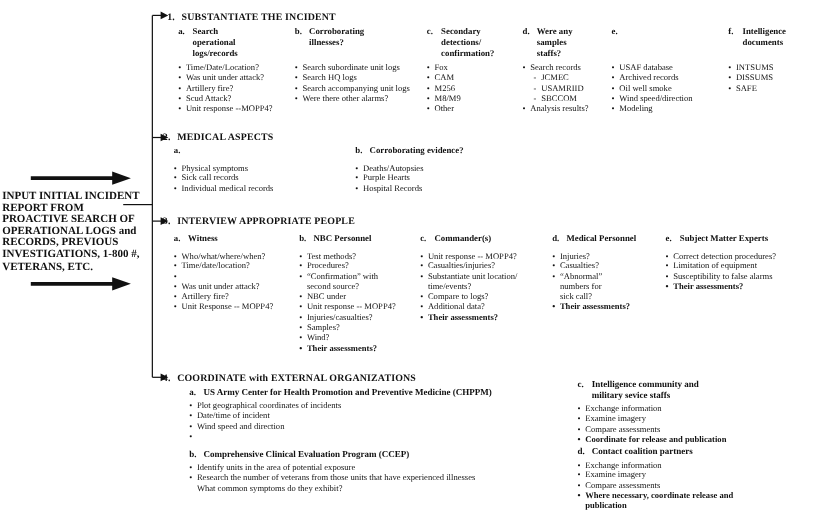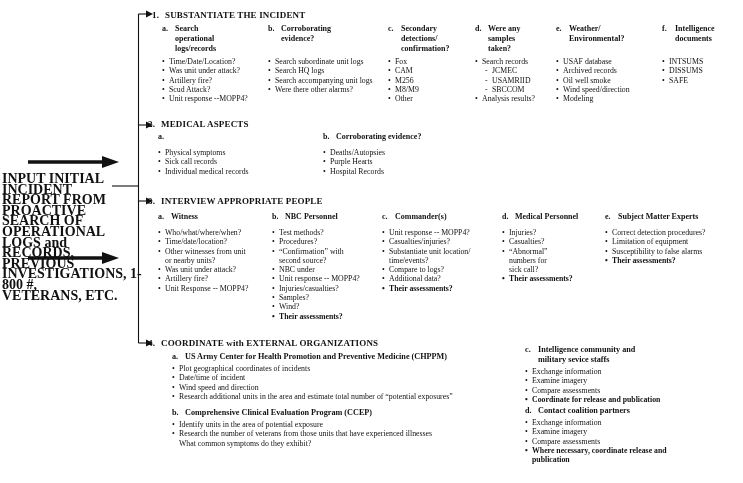--- a/index.html
+++ b/index.html
@@ -3,21 +3,21 @@
 <meta charset="utf-8">
 <style>
   html,body{margin:0;padding:0;background:#fff;}
   .canvas{
     position:relative;width:743px;height:483px;background:#ffffff;overflow:hidden;
     font-family:"Liberation Serif","DejaVu Serif",serif;color:#111;
   }
   .overlay{position:absolute;left:0;top:0;pointer-events:none;}
   .input-note{
     position:absolute;left:2px;top:174px;width:142px;
-    font-weight:bold;font-size:14px;line-height:10.6px;white-space:pre-line;
+    font-weight:bold;font-size:10px;line-height:10.6px;white-space:pre-line;
   }
   .sec-title{
     position:absolute;display:flex;gap:6px;
     font-weight:bold;font-size:9px;letter-spacing:.15px;white-space:nowrap;
   }
   .col{position:absolute;}
   .colhead{display:flex;font-weight:bold;font-size:8px;line-height:10px;}
   .colhead .let{flex:none;width:13px;}
   .colhead .ht{white-space:pre-line;}
   .g .colhead{font-size:8.2px;}
@@ -97,21 +97,21 @@
         <div class="li">
           <span class="mk">•</span>
           <span class="tx">Unit response --MOPP4?</span>
         </div>
       </div>
   </div>
   <div class="col" style="left:268px;top:24px;width:120px">
     <div class="colhead" style="min-height:33px">
       <span class="let">b.</span>
       <span class="ht">Corroborating
-evidence?</span>
+illnesses?</span>
     </div>
     <div class="items">
         <div class="li">
           <span class="mk">•</span>
           <span class="tx">Search subordinate unit logs</span>
         </div>
         <div class="li">
           <span class="mk">•</span>
           <span class="tx">Search HQ logs</span>
         </div>
@@ -153,21 +153,21 @@
           <span class="mk">•</span>
           <span class="tx">Other</span>
         </div>
       </div>
   </div>
   <div class="col" style="left:475px;top:24px;width:92px">
     <div class="colhead" style="min-height:33px">
       <span class="let">d.</span>
       <span class="ht">Were any
 samples
-taken?</span>
+staffs?</span>
     </div>
     <div class="items">
         <div class="li">
           <span class="mk">•</span>
           <span class="tx">Search records</span>
         </div>
         <div class="li sub">
           <span class="mk">-</span>
           <span class="tx">JCMEC</span>
         </div>
@@ -181,22 +181,20 @@
         </div>
         <div class="li">
           <span class="mk">•</span>
           <span class="tx">Analysis results?</span>
         </div>
       </div>
   </div>
   <div class="col" style="left:556px;top:24px;width:112px">
     <div class="colhead" style="min-height:33px">
       <span class="let">e.</span>
-      <span class="ht">Weather/
-Environmental?</span>
     </div>
     <div class="items">
         <div class="li">
           <span class="mk">•</span>
           <span class="tx">USAF database</span>
         </div>
         <div class="li">
           <span class="mk">•</span>
           <span class="tx">Archived records</span>
         </div>
@@ -293,22 +291,20 @@
         <div class="li">
           <span class="mk">•</span>
           <span class="tx">Who/what/where/when?</span>
         </div>
         <div class="li">
           <span class="mk">•</span>
           <span class="tx">Time/date/location?</span>
         </div>
         <div class="li">
           <span class="mk">•</span>
-          <span class="tx">Other witnesses from unit
-or nearby units?</span>
         </div>
         <div class="li">
           <span class="mk">•</span>
           <span class="tx">Was unit under attack?</span>
         </div>
         <div class="li">
           <span class="mk">•</span>
           <span class="tx">Artillery fire?</span>
         </div>
         <div class="li">
@@ -463,21 +459,20 @@
         <div class="li">
           <span class="mk">•</span>
           <span class="tx">Date/time of incident</span>
         </div>
         <div class="li">
           <span class="mk">•</span>
           <span class="tx">Wind speed and direction</span>
         </div>
         <div class="li">
           <span class="mk">•</span>
-          <span class="tx">Research additional units in the area and estimate total number of “potential exposures”</span>
         </div>
       </div>
   </div>
   <div class="col g" style="left:172px;top:408px;width:480px">
     <div class="colhead">
       <span class="let">b.</span>
       <span class="ht">Comprehensive Clinical Evaluation Program (CCEP)</span>
     </div>
     <div class="items">
         <div class="li">

